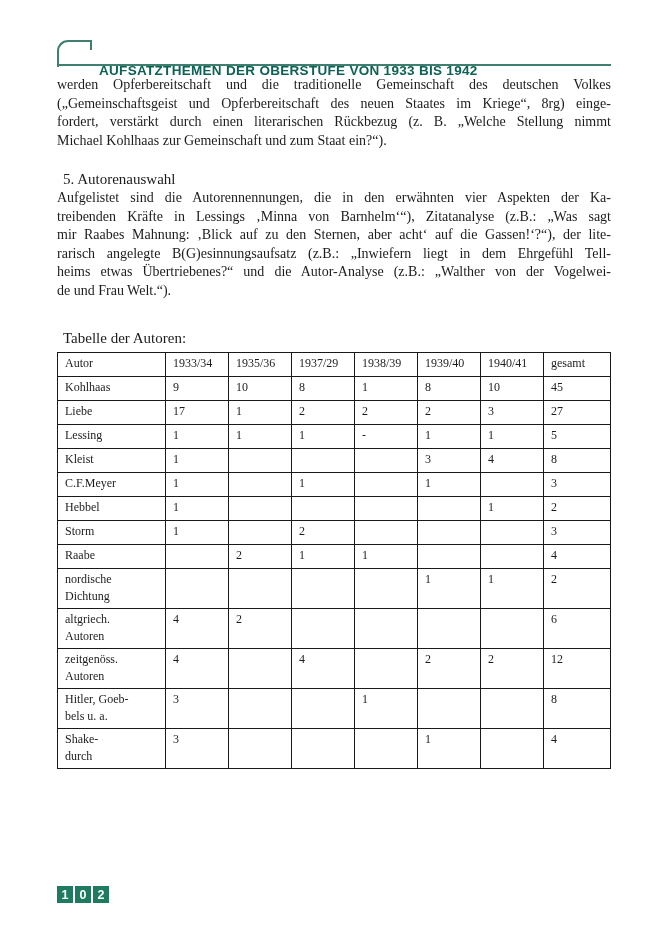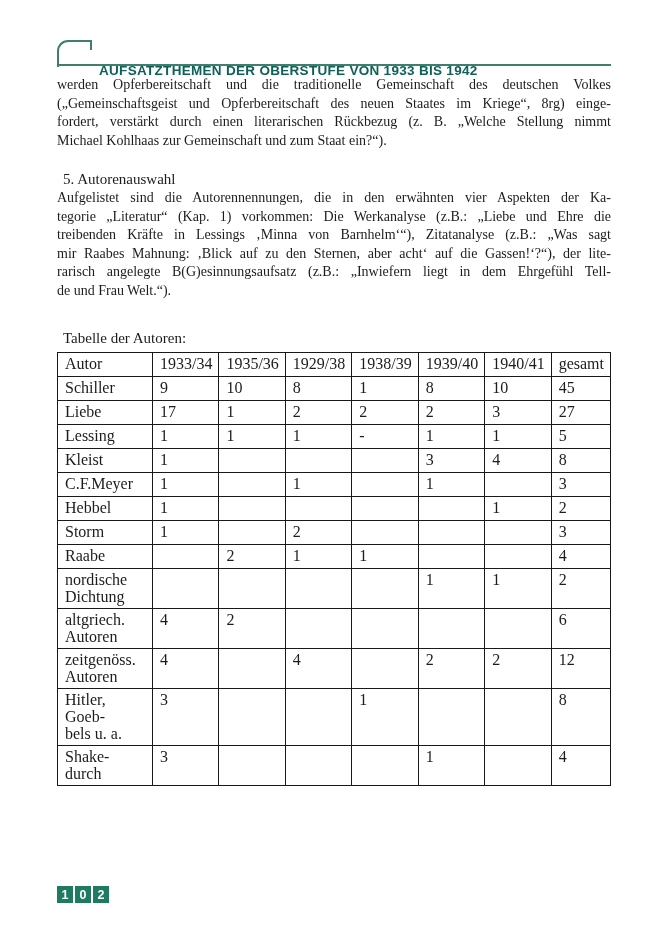--- a/index.html
+++ b/index.html
@@ -54,21 +54,21 @@
     text-align-last:left;
   }
   .heading{
     position:absolute;left:57px;width:554px;
     font-size:15px;font-weight:normal;line-height:18px;margin-left:6px;
   }
   
   .authors-table{
     position:absolute;left:57px;top:352px;width:554px;
     border-collapse:collapse;
-    font-size:16px;line-height:17px;
+    font-size:12px;line-height:17px;
   }
   .authors-table td,.authors-table th{
     border:1.6px solid var(--tborder);
     padding:2px 6px 3px 7px;
     font-weight:normal;
     text-align:left;
     vertical-align:top;
     height:18px;
     white-space:pre-line;
   }
@@ -99,24 +99,24 @@
   <div class="para" style="top:76px;">
       <div class="tl">werden Opferbereitschaft und die traditionelle Gemeinschaft des deutschen Volkes</div>
       <div class="tl">(„Gemeinschaftsgeist und Opferbereitschaft des neuen Staates im Kriege“, 8rg) einge-</div>
       <div class="tl">fordert, verstärkt durch einen literarischen Rückbezug (z. B. „Welche Stellung nimmt</div>
       <div class="tl last">Michael Kohlhaas zur Gemeinschaft und zum Staat ein?“).</div>
     </div>
 
   <div class="heading" style="top:170px;">5. Autorenauswahl</div>
   <div class="para" style="top:189px;">
       <div class="tl">Aufgelistet sind die Autorennennungen, die in den erwähnten vier Aspekten der Ka-</div>
-      <div class="tl">tegorie „Literatur“ (Kap. 1) vorkommen: Die Werkanalyse (z.B.: „Liebe und Ehre die</div>
       <div class="tl">treibenden Kräfte in Lessings ‚Minna von Barnhelm‘“), Zitatanalyse (z.B.: „Was sagt</div>
       <div class="tl">mir Raabes Mahnung: ‚Blick auf zu den Sternen, aber acht‘ auf die Gassen!‘?“), der lite-</div>
       <div class="tl">rarisch angelegte B(G)esinnungsaufsatz (z.B.: „Inwiefern liegt in dem Ehrgefühl Tell-</div>
+      <div class="tl">heims etwas Übertriebenes?“ und die Autor-Analyse (z.B.: „Walther von der Vogelwei-</div>
       <div class="tl last">de und Frau Welt.“).</div>
     </div>
 
   <div class="heading" style="top:329px;">Tabelle der Autoren:</div>
 
   <table class="authors-table">
     <colgroup>
       <col style="width:108px">
       <col style="width:63px">
         <col style="width:63px">
@@ -124,30 +124,30 @@
       <col style="width:63px">
         <col style="width:63px">
         <col style="width:63px">
       <col>
     </colgroup>
     <thead>
       <tr>
           <th>Autor</th>
           <th>1933/34</th>
           <th>1935/36</th>
-          <th>1929/38</th>
+          <th>1937/29</th>
           <th>1938/39</th>
           <th>1939/40</th>
           <th>1940/41</th>
           <th>gesamt</th>
         </tr>
     </thead>
     <tbody>
         <tr>
-          <td>Schiller</td>
+          <td>Kohlhaas</td>
           <td>9</td>
           <td>10</td>
           <td>8</td>
           <td>1</td>
           <td>8</td>
           <td>10</td>
           <td>45</td>
         </tr>
         <tr>
           <td>Liebe</td>

